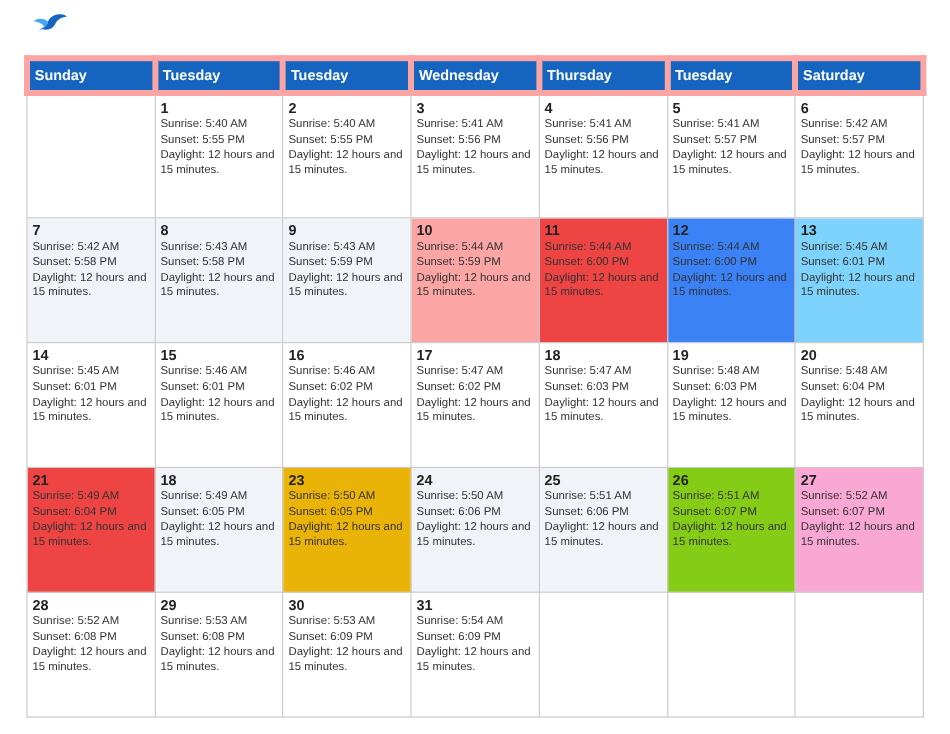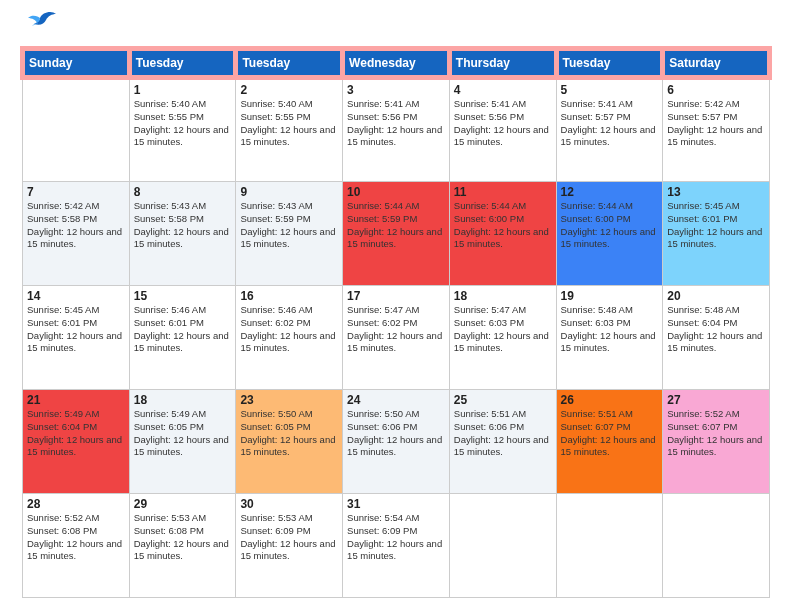--- a/index.html
+++ b/index.html
@@ -155,21 +155,21 @@
             <div class="day-info">Sunrise: 5:42 AM<br>Sunset: 5:58 PM<br>Daylight: 12 hours and 15 minutes.</div>
           </td>
           <td style="background-color: rgb(240, 244, 248);">
             <div class="day-number">8</div>
             <div class="day-info">Sunrise: 5:43 AM<br>Sunset: 5:58 PM<br>Daylight: 12 hours and 15 minutes.</div>
           </td>
           <td style="background-color: rgb(240, 244, 248);">
             <div class="day-number">9</div>
             <div class="day-info">Sunrise: 5:43 AM<br>Sunset: 5:59 PM<br>Daylight: 12 hours and 15 minutes.</div>
           </td>
-          <td style="background-color: #ef4444;">
+          <td style="background-color: #fca5a5;">
             <div class="day-number">10</div>
             <div class="day-info">Sunrise: 5:44 AM<br>Sunset: 5:59 PM<br>Daylight: 12 hours and 15 minutes.</div>
           </td>
           <td style="background-color: #ef4444;">
             <div class="day-number">11</div>
             <div class="day-info">Sunrise: 5:44 AM<br>Sunset: 6:00 PM<br>Daylight: 12 hours and 15 minutes.</div>
           </td>
           <td style="background-color: #3b82f6;">
             <div class="day-number">12</div>
             <div class="day-info">Sunrise: 5:44 AM<br>Sunset: 6:00 PM<br>Daylight: 12 hours and 15 minutes.</div>
@@ -211,33 +211,33 @@
         </tr>
         <tr>
           <td style="background-color: #ef4444;">
             <div class="day-number">21</div>
             <div class="day-info">Sunrise: 5:49 AM<br>Sunset: 6:04 PM<br>Daylight: 12 hours and 15 minutes.</div>
           </td>
           <td style="background-color: rgb(240, 244, 248);">
             <div class="day-number">18</div>
             <div class="day-info">Sunrise: 5:49 AM<br>Sunset: 6:05 PM<br>Daylight: 12 hours and 15 minutes.</div>
           </td>
-          <td style="background-color: #fdba74;">
+          <td style="background-color: #eab308;">
             <div class="day-number">23</div>
             <div class="day-info">Sunrise: 5:50 AM<br>Sunset: 6:05 PM<br>Daylight: 12 hours and 15 minutes.</div>
           </td>
           <td style="background-color: rgb(240, 244, 248);">
             <div class="day-number">24</div>
             <div class="day-info">Sunrise: 5:50 AM<br>Sunset: 6:06 PM<br>Daylight: 12 hours and 15 minutes.</div>
           </td>
           <td style="background-color: rgb(240, 244, 248);">
             <div class="day-number">25</div>
             <div class="day-info">Sunrise: 5:51 AM<br>Sunset: 6:06 PM<br>Daylight: 12 hours and 15 minutes.</div>
           </td>
-          <td style="background-color: #f97316;">
+          <td style="background-color: #84cc16;">
             <div class="day-number">26</div>
             <div class="day-info">Sunrise: 5:51 AM<br>Sunset: 6:07 PM<br>Daylight: 12 hours and 15 minutes.</div>
           </td>
           <td style="background-color: #f9a8d4;">
             <div class="day-number">27</div>
             <div class="day-info">Sunrise: 5:52 AM<br>Sunset: 6:07 PM<br>Daylight: 12 hours and 15 minutes.</div>
           </td>
         </tr>
         <tr>
           <td>

